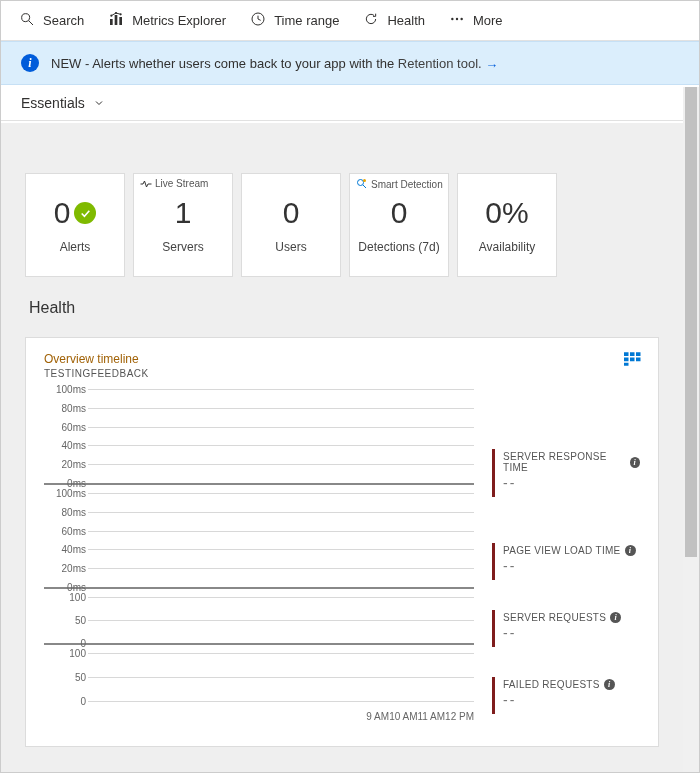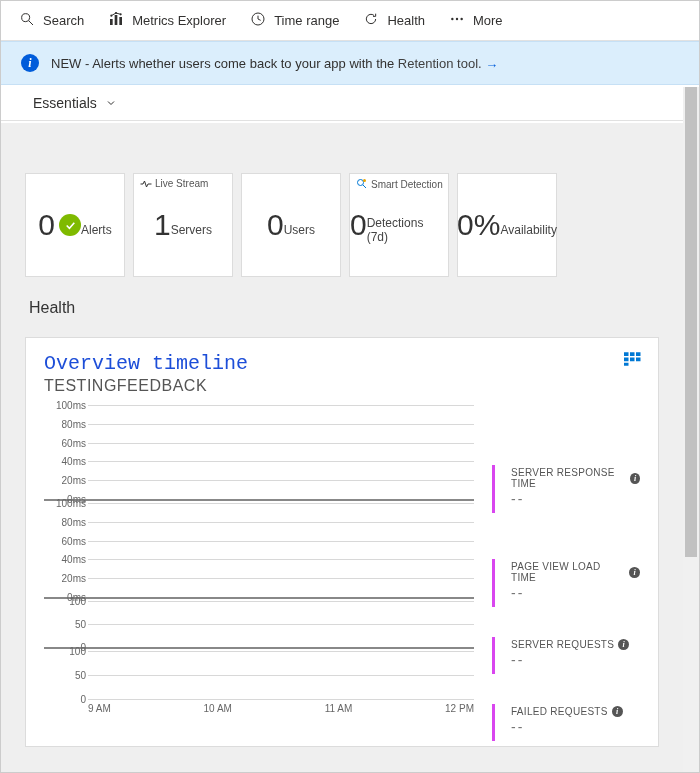--- a/index.html
+++ b/index.html
@@ -46,21 +46,21 @@
     display: flex; align-items: center; justify-content: center;
     font-weight: bold; font-family: Georgia, serif; font-style: italic;
     font-size: 12px; flex: none;
   }
   .banner a { color: #404040; text-decoration: none; }
   .banner .arrow { color: #015cda; font-weight: bold; }
 
   
   .essentials {
     height: 36px; display: flex; align-items: center;
-    padding: 0 32px; gap: 8px; font-size: 14px;
+    padding: 0 20px; gap: 8px; font-size: 14px;
     border-bottom: 1px solid #e1e1e1;
     cursor: pointer;
   }
   .chevron { width: 12px; height: 12px; stroke: #323130; stroke-width: 2; fill: none; }
 
   
   .scroll-track {
     position: absolute; right: 0; top: 86px; bottom: 0; width: 16px;
     background: #f0f0f0;
   }
@@ -75,21 +75,21 @@
     background: #efefef;
     padding: 50px 24px 20px 24px;
     overflow: hidden;
   }
 
   
   .tiles { display: flex; gap: 8px; }
   .tile {
     background: #fff; border: 1px solid #dcdcdc;
     width: 100px; height: 104px; position: relative;
-    display: flex; align-items: center; justify-content: center;
+    display: flex; flex-direction: column; align-items: center; justify-content: center;
     cursor: pointer;
   }
   .tile .corner {
     position: absolute; top: 4px; left: 6px; font-size: 10px; color: #555;
     display: flex; align-items: center; gap: 3px;
   }
   .tile .big { font-size: 30px; font-weight: 300; color: #333; display: flex; align-items: center; gap: 4px;}
   .tile .label { font-size: 12px; color: #444; margin-top: 10px; }
   .check {
     width: 22px; height: 22px; border-radius: 50%; background: #7fba00;
@@ -102,53 +102,53 @@
   
   .section-h { font-size: 16px; margin: 22px 0 20px 4px; color: #333; }
 
   
   .card {
     background: #fff; border: 1px solid #dcdcdc;
     padding: 14px 18px 10px 18px;
     height: 410px;
     position: relative;
   }
-  .card-title { font-size: 20px; color: #1d4ed8; font-family: Liberation Mono, monospace; }
-  .card-sub { font-size: 16px; letter-spacing: 0.5px; color: #555; margin-top: 2px; }
+  .card-title { font-size: 12px; color: #a16207; }
+  .card-sub { font-size: 10px; letter-spacing: 0.5px; color: #555; margin-top: 2px; }
   .pin-icon {
     position: absolute; top: 14px; right: 16px; cursor: pointer;
     color: #0078d4;
   }
   .pin-icon svg { width: 18px; height: 14px; }
 
   .chart-area {
     display: flex; gap: 18px; margin-top: 10px;
   }
   .charts { width: 430px; }
   .mini {
     position: relative; height: 96px; border-bottom: 2px solid #888;
-    margin-bottom: 2px;
+    margin-bottom: 8px;
     text-align: right;
   }
   .mini.short { height: 48px; }
   .mini .row {
     position: absolute; left: 44px; right: 0; border-top: 1px solid #d8d8d8;
   }
   .mini .ylab {
     position: absolute; right: calc(100% - 42px); font-size: 10px; color: #666;
     transform: translateY(-50%);
   }
   .xaxis {
     position: relative; height: 20px; margin-left: 44px; width: 386px;
-    display: flex; justify-content: space-between; font-size: 10px; color: #666;
+    display: flex; justify-content: flex-end; font-size: 10px; color: #666;
     align-items: flex-start; padding-top: 2px;
   }
 
   .legend { flex: 1; padding-top: 60px; }
-  .legend-item { border-left: 3px solid #d946ef; padding: 2px 0 6px 16px; margin-bottom: 46px; }
+  .legend-item { border-left: 3px solid #7f1d1d; padding: 2px 0 6px 8px; margin-bottom: 46px; }
   .legend-item.short-gap { margin-bottom: 30px; }
   .legend-name { font-size: 10px; letter-spacing: 0.3px; color: #555; display: flex; align-items: center; gap: 4px;}
   .legend-val { font-size: 14px; color: #777; letter-spacing: 2px; margin-top: 2px;}
   .info-dot {
     width: 11px; height: 11px; border-radius: 50%; background: #555; color: #fff;
     display: inline-flex; align-items: center; justify-content: center;
     font-size: 8px; font-weight: bold; font-family: Georgia, serif; font-style: italic;
   }
 
   .pulse-ico { width: 12px; height: 10px; }

